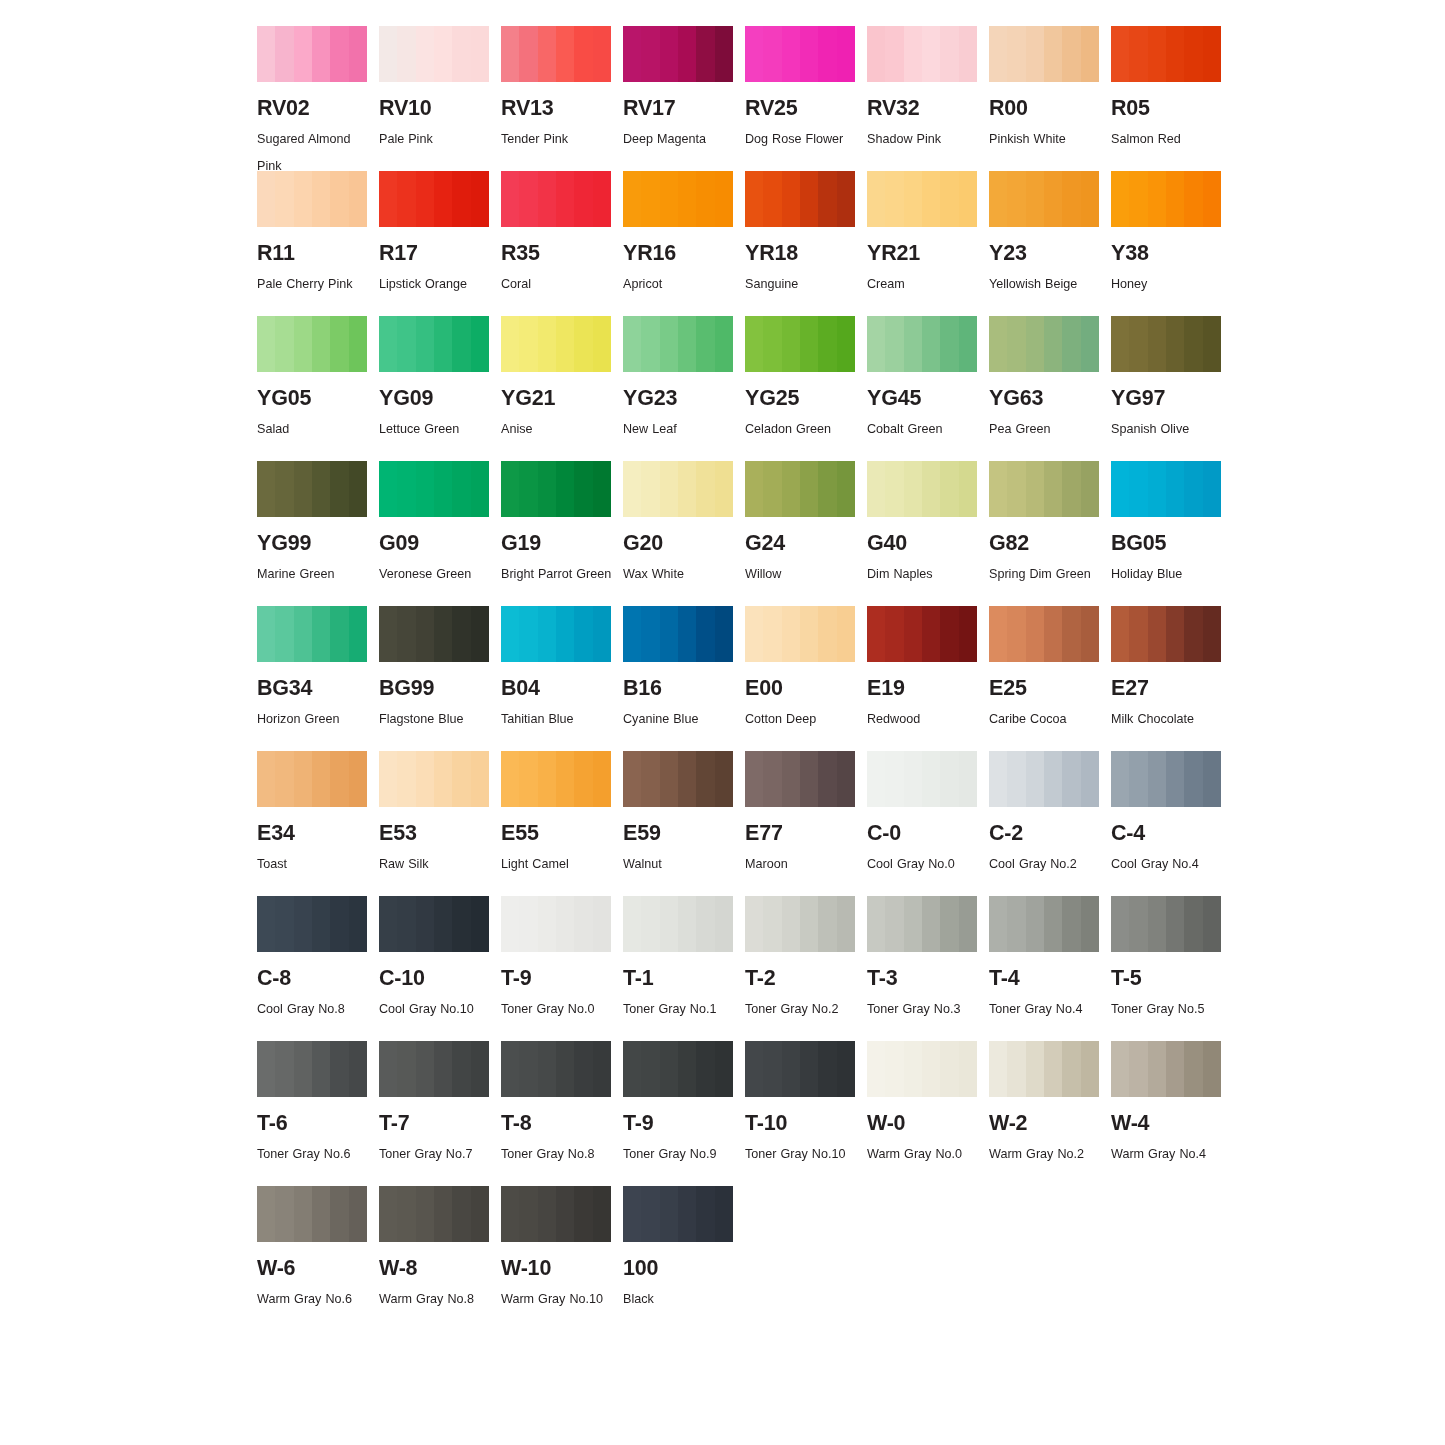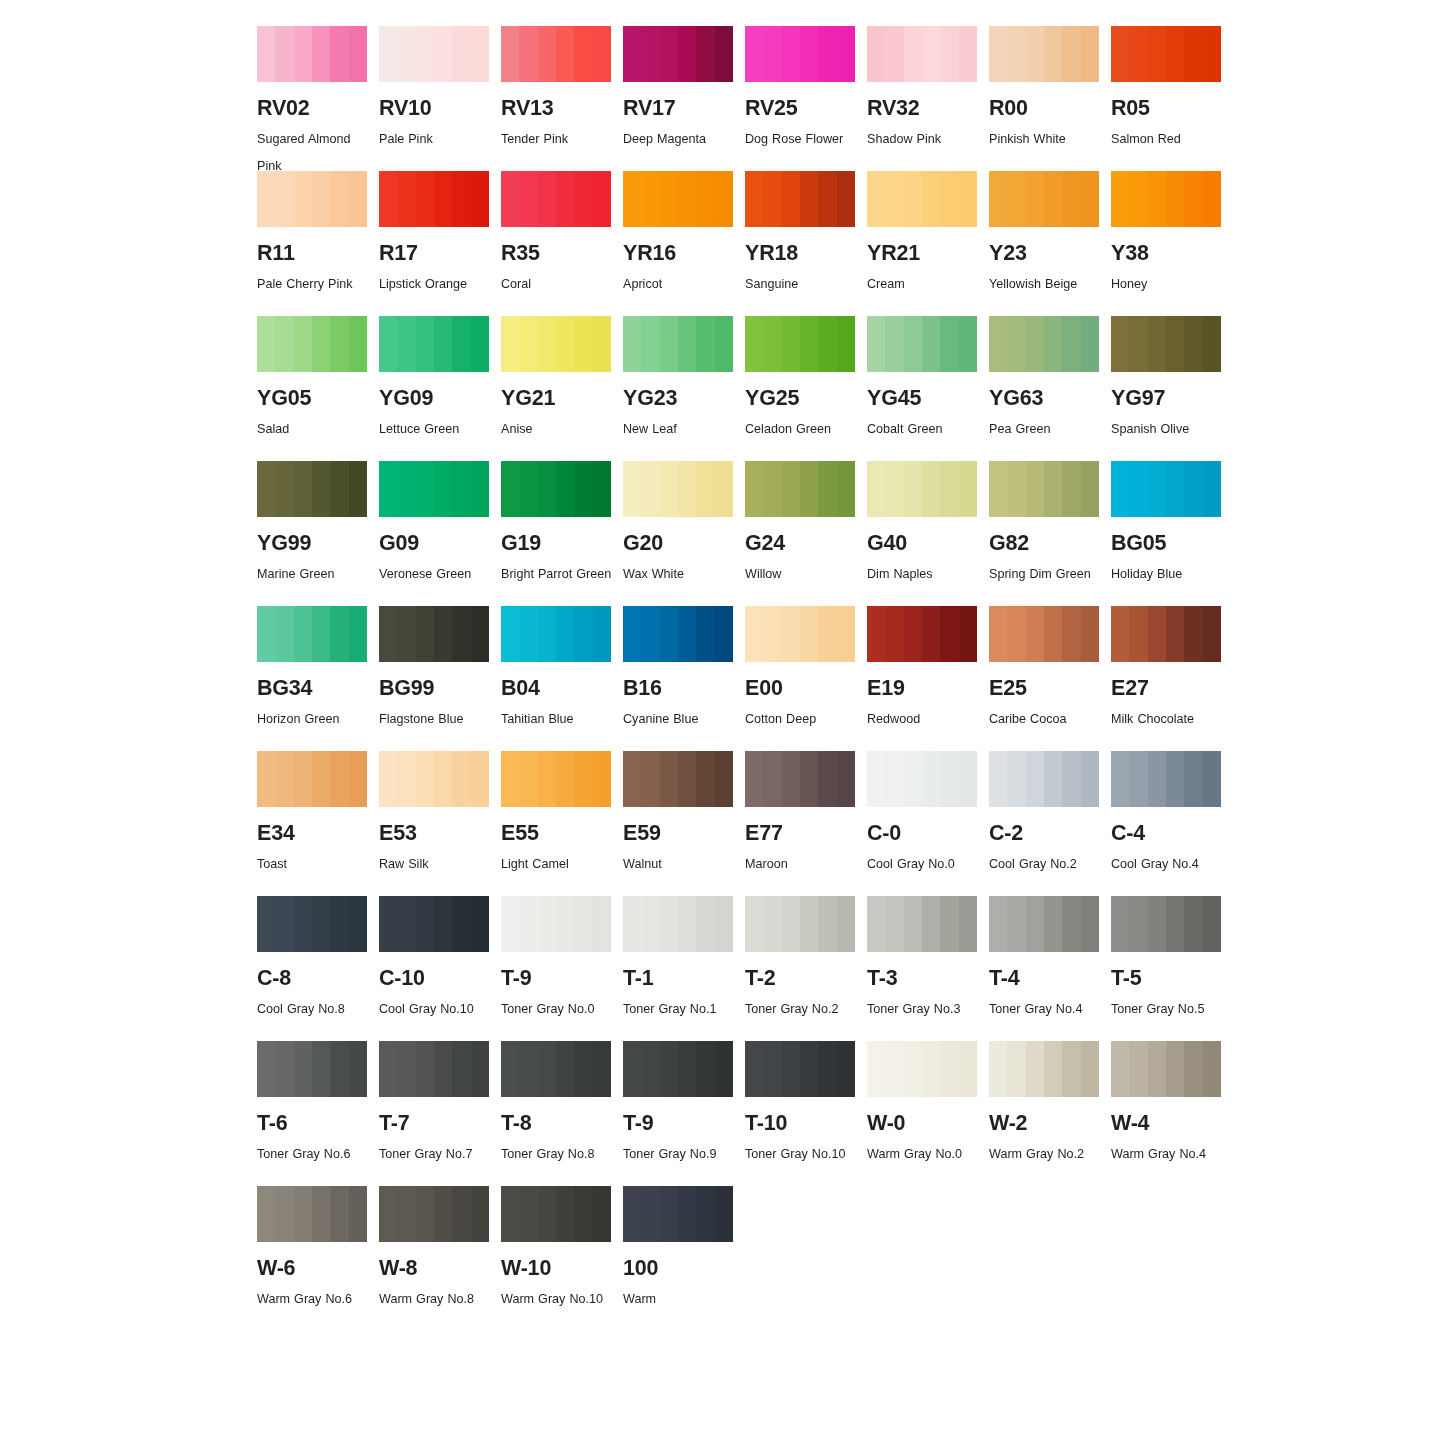--- a/index.html
+++ b/index.html
@@ -876,16 +876,16 @@
       <div class="swatch-cell">
         <div class="swatch-chip">
           <span class="band" style="left: 0%; width: 17.0667%; background: rgb(61, 68, 80);"></span>
           <span class="band" style="left: 16.6667%; width: 17.0667%; background: rgb(59, 66, 78);"></span>
           <span class="band" style="left: 33.3333%; width: 17.0667%; background: rgb(56, 63, 74);"></span>
           <span class="band" style="left: 50%; width: 17.0667%; background: rgb(51, 57, 68);"></span>
           <span class="band" style="left: 66.6667%; width: 17.0667%; background: rgb(46, 52, 62);"></span>
           <span class="band" style="left: 83.3333%; width: 17.0667%; background: rgb(43, 49, 58);"></span>
         </div>
         <div class="swatch-code">100</div>
-        <div class="swatch-name">Warm</div>
+        <div class="swatch-name">Black</div>
       </div>
     </div>
 </div>
 
 </body></html>

